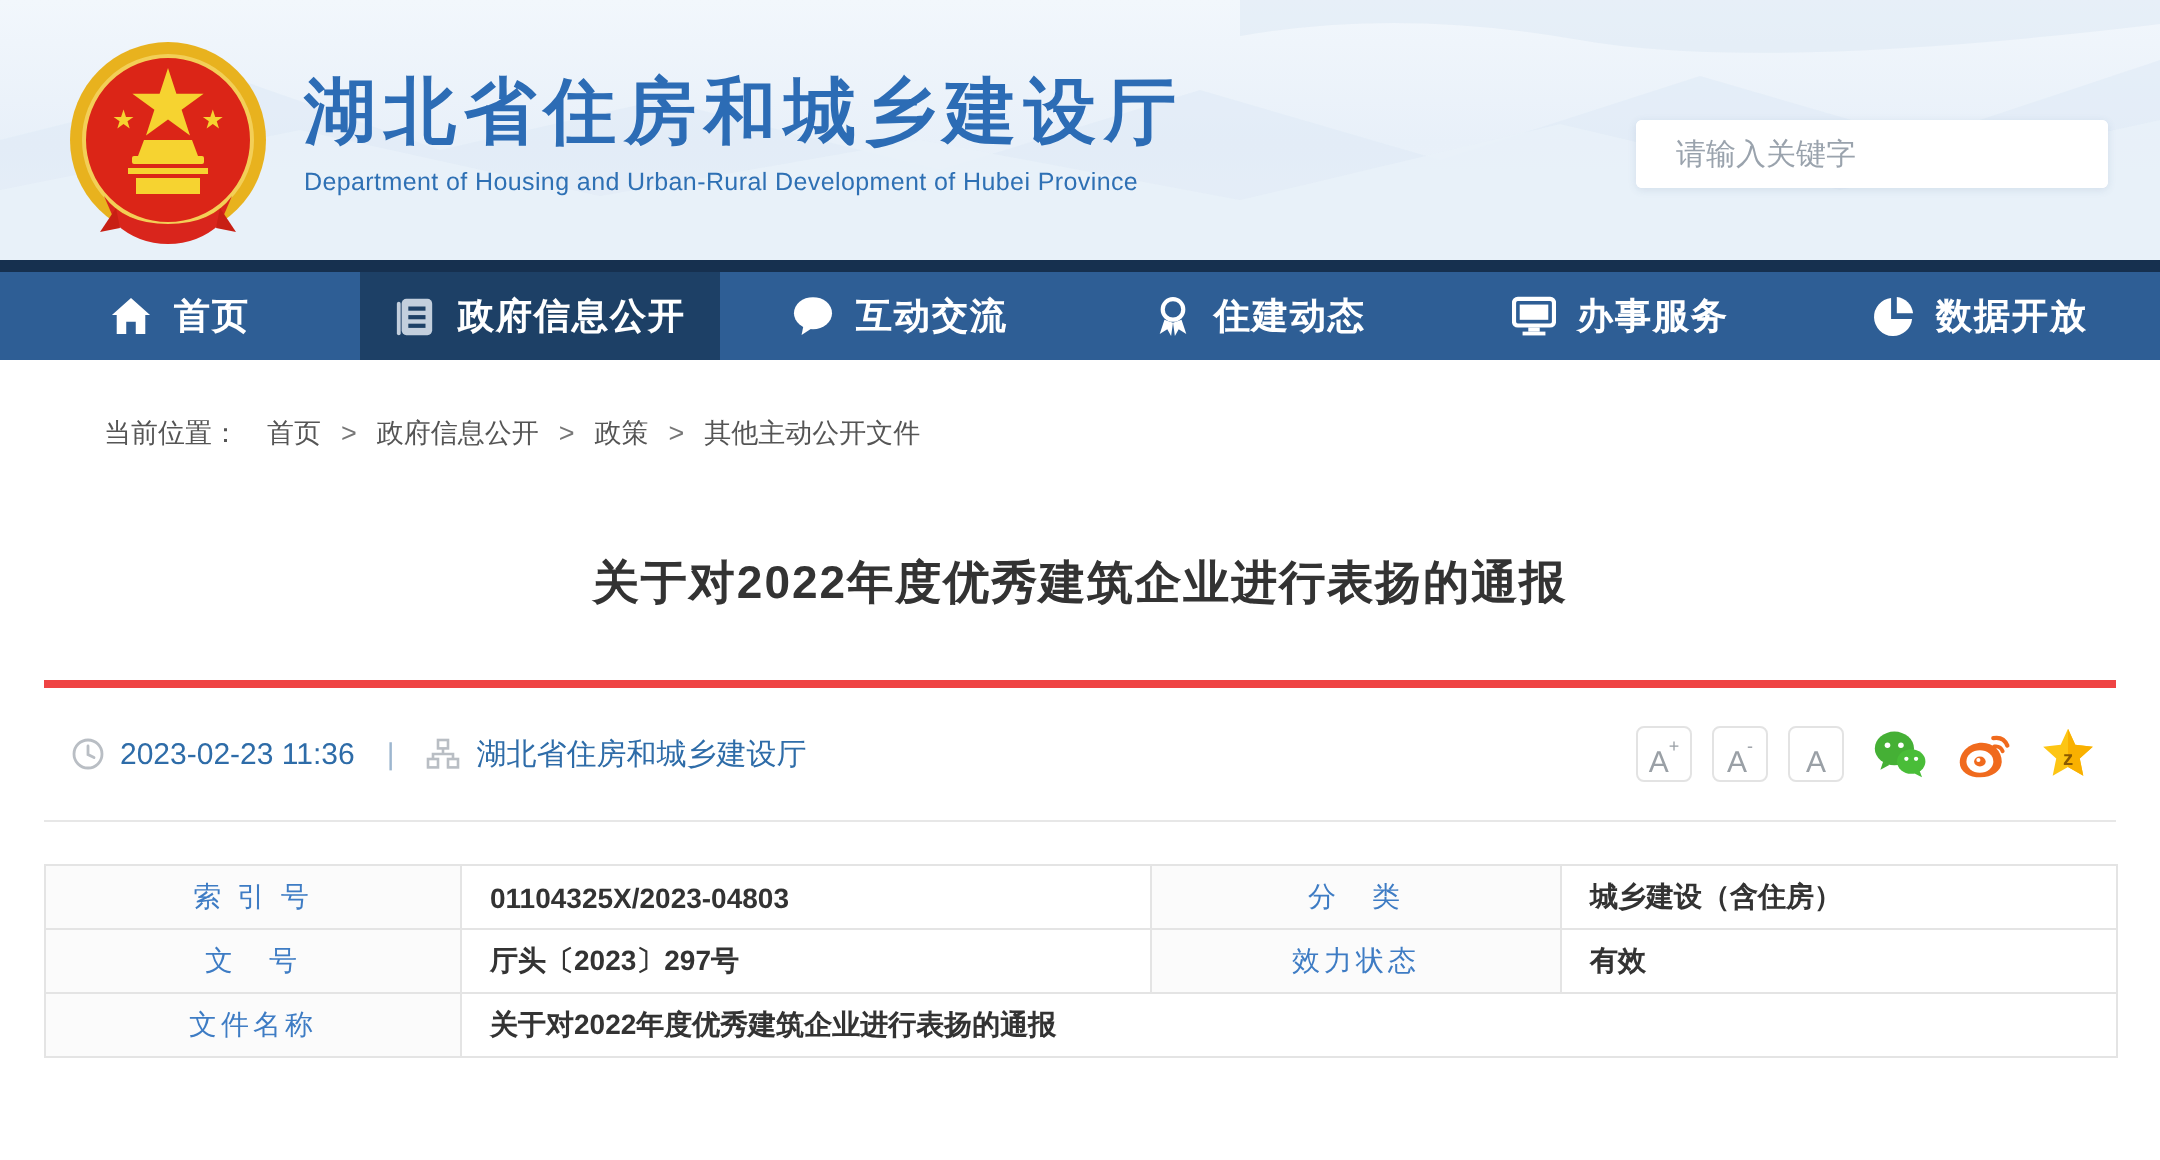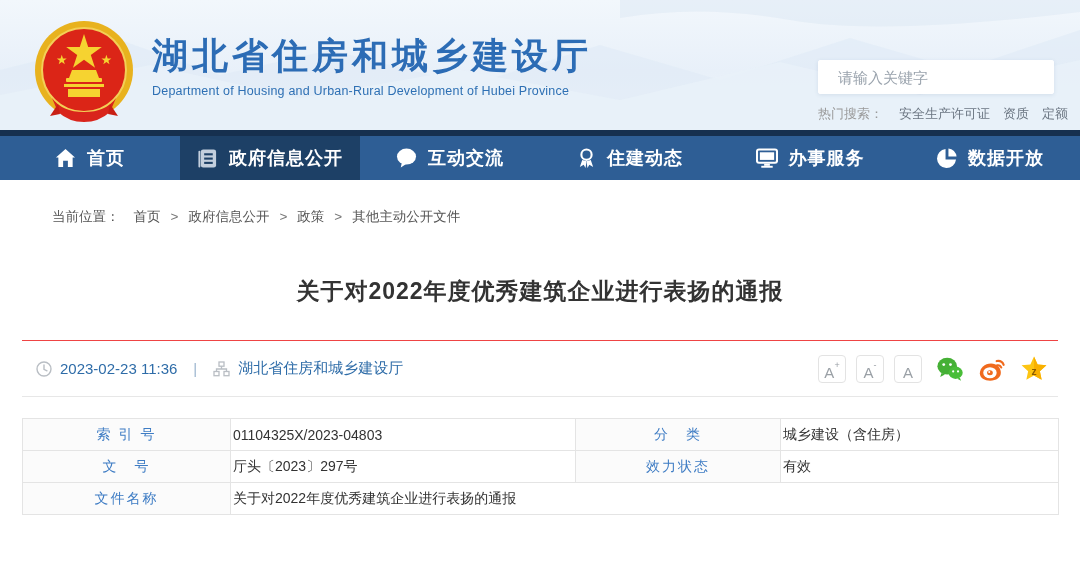--- a/index.html
+++ b/index.html
@@ -38,38 +38,38 @@
   
   .breadcrumb { margin:28px 0 0 52px; font-size:13.5px; color:#555; }
   .breadcrumb a { color:#555; text-decoration:none; }
   .breadcrumb .sep { margin:0 10px; color:#777; }
   .breadcrumb .loc { margin-right:14px; }
 
   
   .article-title { margin-top:50px; text-align:center; font-size:23px; font-weight:600; color:#333;
     letter-spacing:1px; }
 
-  .meta-bar { margin:33px 22px 0 22px; height:57px; border-top:1px solid #ef4444;
+  .meta-bar { margin:33px 22px 0 22px; height:71px; border-top:4px solid #ef4444;
     border-bottom:1px solid #e7e7e7; display:flex; align-items:center; justify-content:space-between; }
   .meta-left { display:flex; align-items:center; margin-left:14px; font-size:15px; color:#2e6ca8; }
   .meta-left .txt { margin-left:8px; }
   .meta-left .divider { margin:0 16px; color:#9db6cf; }
   .meta-right { display:flex; align-items:center; margin-right:10px; gap:10px; }
   .font-btn { width:28px; height:28px; border:1px solid #e3e3e3; border-radius:4px; background:#fff;
     color:#9aa0a6; font-size:15px; line-height:26px; text-align:center; cursor:pointer;
     font-family:inherit; position:relative; }
   .font-btn sup { font-size:9px; position:relative; top:-4px; left:0px; }
   .share-ico { width:28px; height:28px; cursor:pointer; margin-left:4px; }
 
   
   .info-table { width:1036px; margin:21px 22px 0 22px; border-collapse:collapse; table-layout:fixed;
     font-size:14px; }
   .info-table td { border:1px solid #e4e4e4; height:32px; }
   .info-table td.lbl { background:#fbfbfb; color:#3e7cc4; text-align:center; letter-spacing:2px; }
-  .info-table td.val { color:#333; padding-left:2px; }
+  .info-table td.val { color:#333; padding-left:14px;font-weight:bold; }
   .c1 { width:208px; } .c2 { width:345px; } .c3 { width:205px; } .c4 { width:278px; }
 </style>
 </head>
 <body>
 
 <div class="header">
   <svg class="mountains" viewBox="0 0 1080 130" preserveAspectRatio="none">
     <path d="M0,70 L120,40 220,75 330,50 470,85 600,45 720,80 850,38 960,70 1080,30 L1080,130 0,130 Z" fill="#dfeaf5" opacity="0.55"></path>
     <path d="M0,95 L150,65 300,98 460,70 620,100 780,62 920,95 1080,60 L1080,130 0,130 Z" fill="#e9f1f9" opacity="0.8"></path>
     <path d="M620,18 q80,-14 170,2 q90,16 290,-8 L1080,0 620,0 Z" fill="#dce8f4" opacity="0.5"></path>
@@ -100,23 +100,20 @@
 
   <div class="search-wrap">
     <div class="search-box">
       <input type="text" placeholder="请输入关键字" style="">
       <button class="search-btn">
         <svg width="19" height="19" viewBox="0 0 20 20">
           <circle cx="8.6" cy="8.6" r="6.2" fill="none" stroke="#fff" stroke-width="2.4"></circle>
           <line x1="13.2" y1="13.2" x2="18" y2="18" stroke="#fff" stroke-width="2.6" stroke-linecap="round"></line>
         </svg>
       </button>
-    </div>
-    <div class="hot-search">
-      <span>热门搜索：</span><a href="#">安全生产许可证</a><a href="#">资质</a><a href="#">定额</a>
     </div>
   </div>
 </div>
 
 <div class="nav-strip"></div>
 <div class="nav">
   <div class="nav-item">
     <svg width="21" height="20" viewBox="0 0 22 21">
       <path d="M11,1 L21,10 18.5,10 18.5,20 13.5,20 13.5,13.5 8.5,13.5 8.5,20 3.5,20 3.5,10 1,10 Z" fill="#fff"></path>
     </svg>

